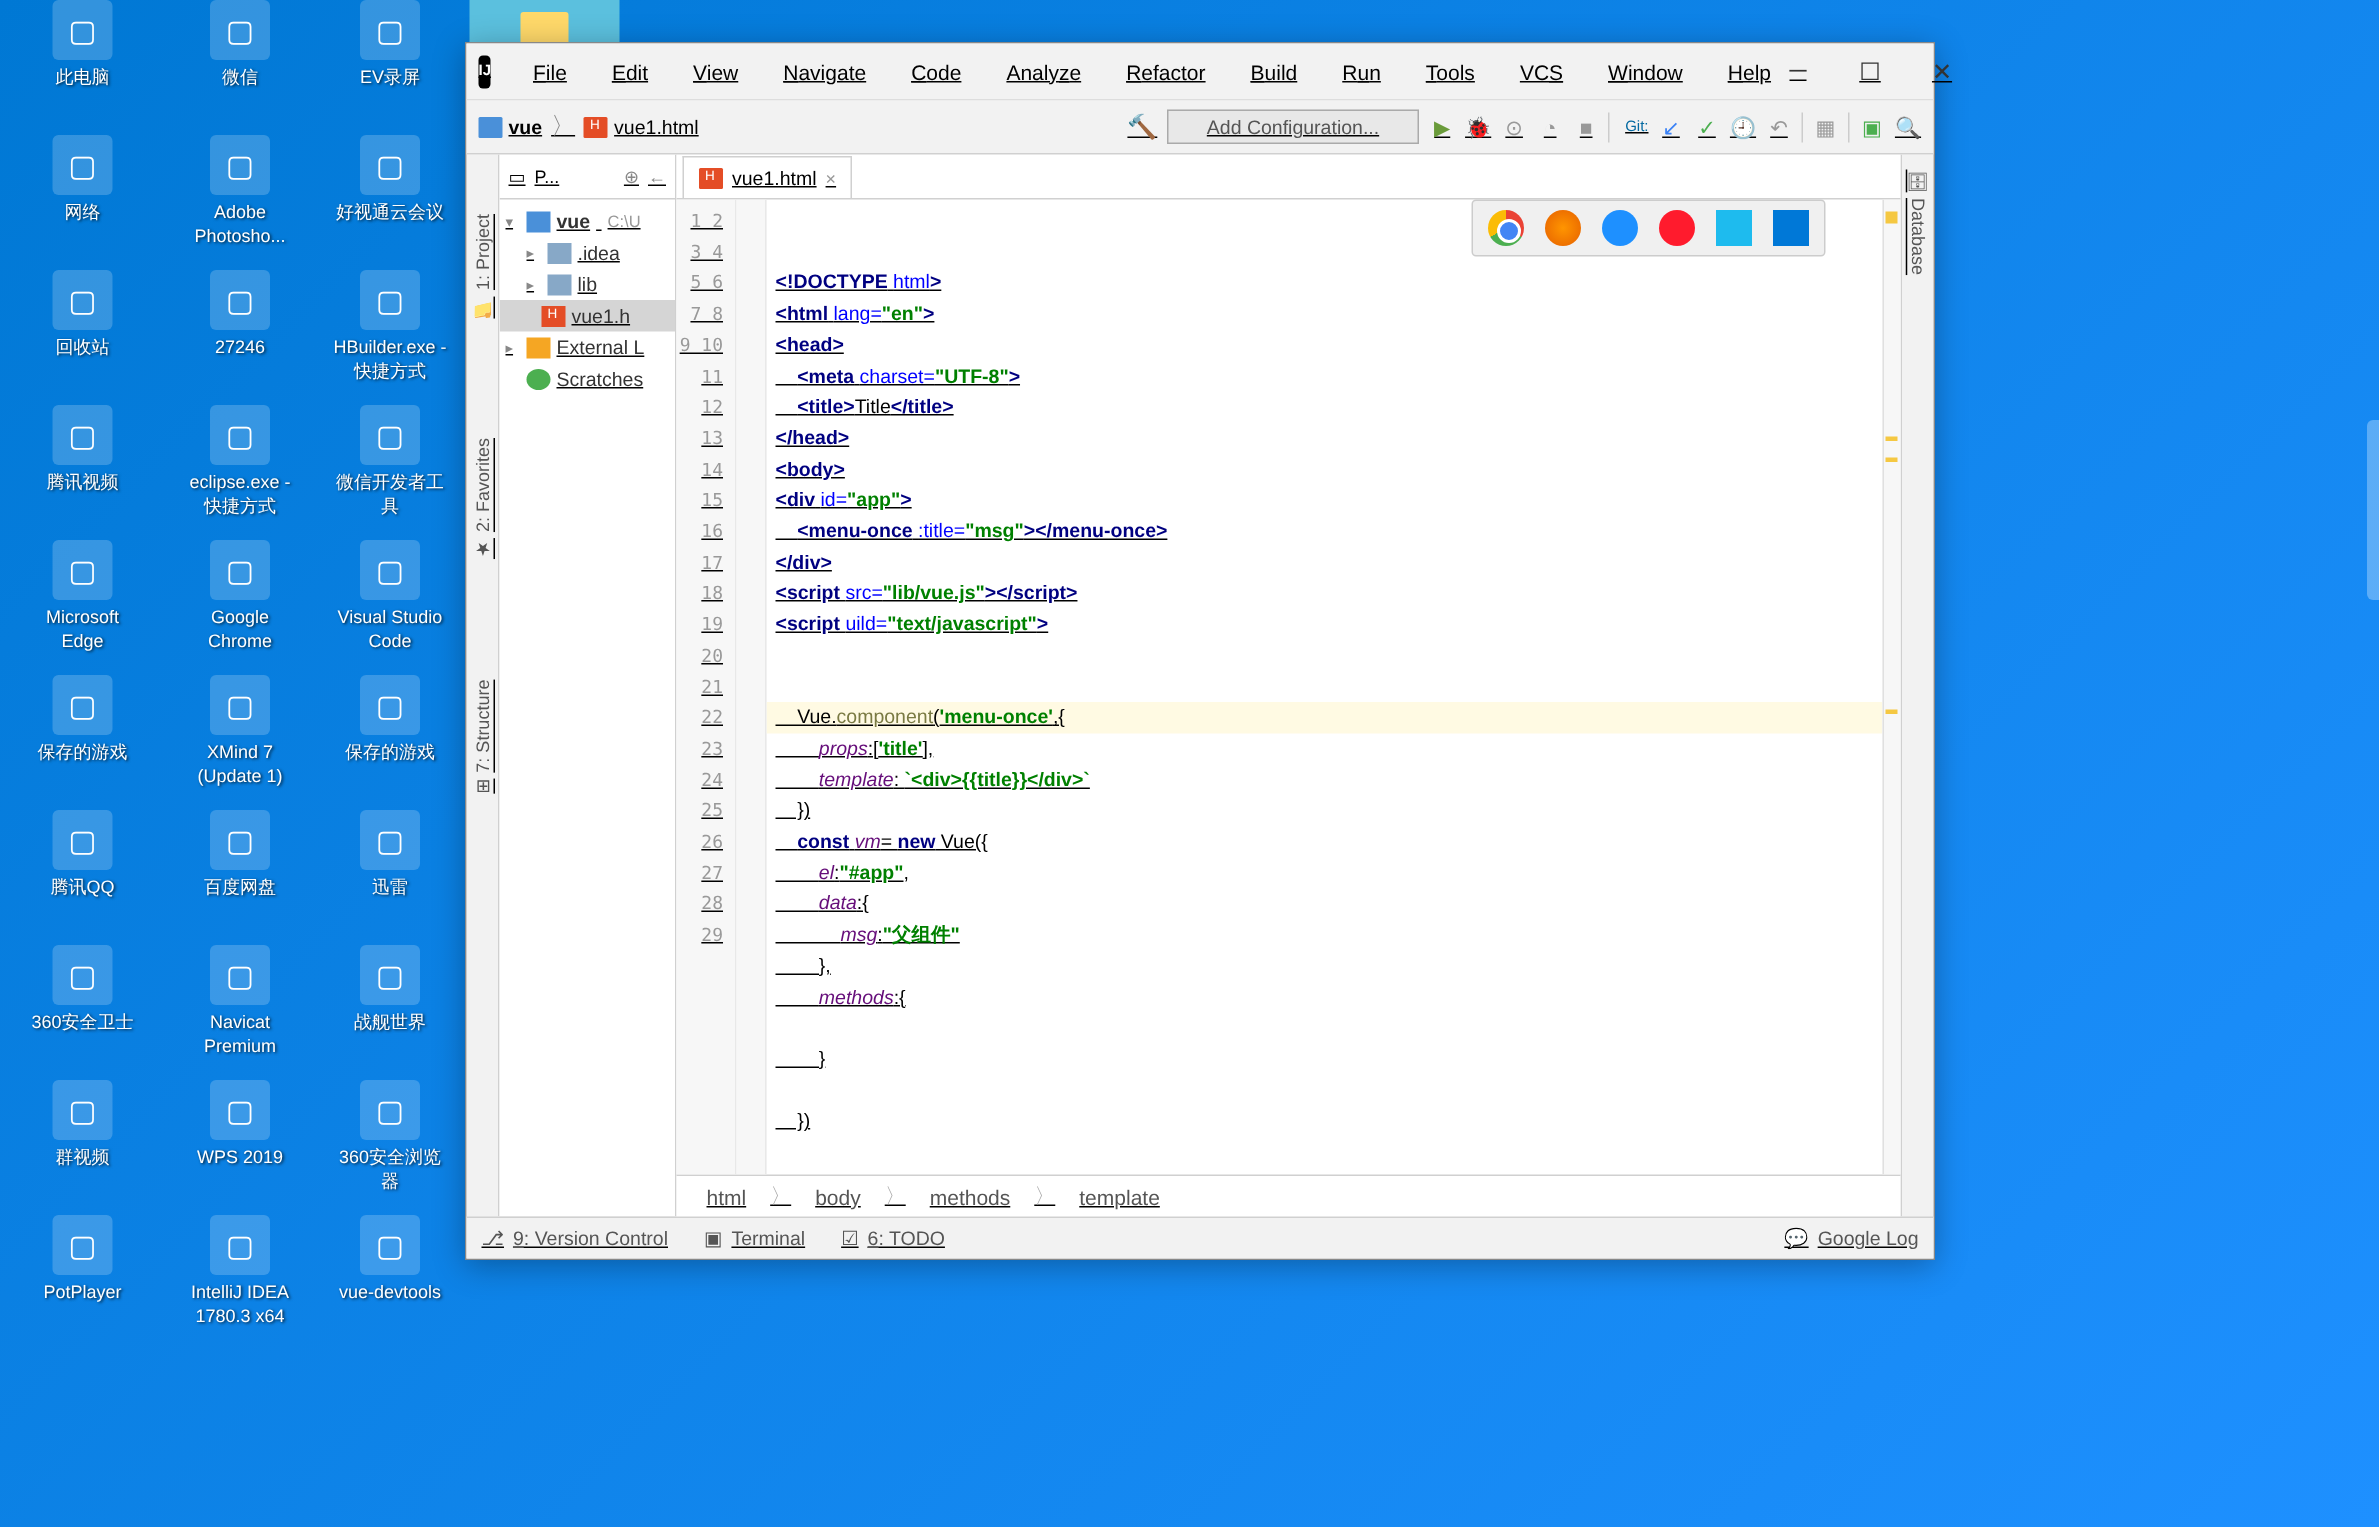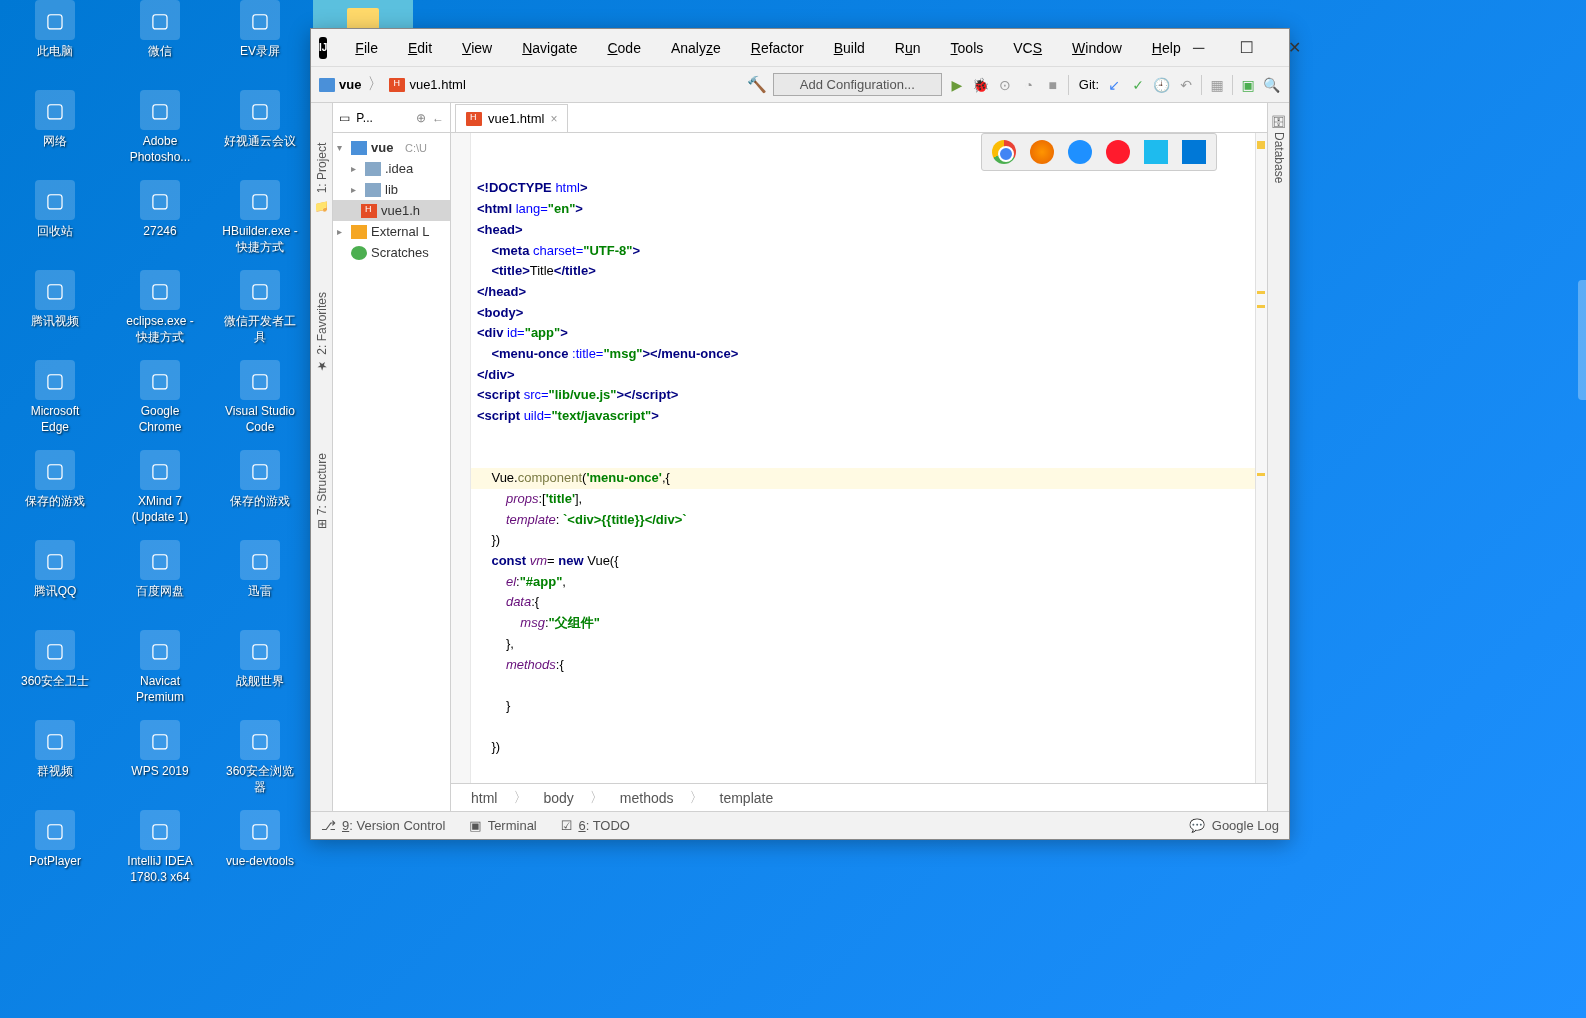--- a/index.html
+++ b/index.html
@@ -9,21 +9,21 @@
 .desktop { position: absolute; top: 0; left: 0; width: 310px; height: 100%; }
 .dicon { position: absolute; width: 80px; text-align: center; color: white; font-size: 12px; cursor: pointer; }
 .dicon .ib { width: 40px; height: 40px; margin: 0 auto 4px; background: rgba(255,255,255,0.2); border-radius: 4px; display: flex; align-items: center; justify-content: center; font-size: 20px; }
 .dicon .lbl { text-shadow: 1px 1px 2px rgba(0,0,0,0.8); line-height: 1.3; }
 
 
 .folder-task { position: absolute; top: 0; left: 313px; width: 100px; height: 40px; background: #5bc0de; display: flex; align-items: center; justify-content: center; }
 .folder-task .ficon { width: 32px; height: 24px; background: #ffd96a; border-radius: 2px; }
 
 
-.ide { position: absolute; left: 310px; top: 28px; width: 980px; height: 812px; background: #f2f2f2; border: 1px solid #888; box-shadow: 0 4px 20px rgba(0,0,0,0.3); display: flex; flex-direction: column; }
+.ide { position: absolute; left: 310px; top: 28px; width: 980px; height: 812px; background: #f2f2f2; border: 1px solid #888; box-shadow: 0 4px 20px rgba(0,0,0,0.3); display: flex; flex-direction: column; text-decoration: underline; }
 
 
 .titlebar { height: 38px; background: #f2f2f2; display: flex; align-items: center; padding: 0 8px; border-bottom: 1px solid #ddd; }
 .ide-logo { width: 22px; height: 22px; background: #000; border-radius: 3px; margin-right: 20px; display:flex;align-items:center;justify-content:center;color:#fff;font-size:10px;font-weight:bold; }
 .menus { display: flex; gap: 14px; }
 .menuitem { padding: 4px 8px; font-size: 14px; cursor: pointer; border-radius: 2px; }
 .menuitem u { text-decoration: underline; }
 .winbtns { margin-left: auto; display: flex; gap: 28px; padding-right: 10px; }
 .winbtn { width: 20px; height: 20px; display: flex; align-items: center; justify-content: center; cursor: pointer; font-size: 16px; color: #333; }
 
@@ -31,21 +31,21 @@
 .toolbar { height: 36px; background: #f2f2f2; border-bottom: 1px solid #d0d0d0; display: flex; align-items: center; padding: 0 8px; gap: 6px; }
 .bc-item { display: flex; align-items: center; gap: 4px; font-size: 13px; }
 .bc-folder { width: 16px; height: 14px; background: #4a90d9; border-radius: 1px; }
 .bc-html { width: 16px; height: 14px; background: #e44d26; border-radius: 1px; position:relative; }
 .bc-html::after{content:"H";color:#fff;font-size:9px;position:absolute;left:4px;top:0;}
 .bc-sep { color: #888; }
 .tb-spacer { flex: 1; }
 .tb-hammer { color: #6a9b3a; font-size: 16px; }
 .tb-config { background: #e8e8e8; border: 1px solid #aaa; padding: 3px 26px; font-size: 13px; color: #555; }
 .tb-icon { width: 18px; height: 18px; color: #999; display: flex; align-items: center; justify-content: center; font-size: 14px; }
-.tb-git { font-size: 13px; color: #000000; margin-left: 4px; }
+.tb-git { font-size: 10px; color: #0369a1; margin-left: 4px; }
 .tb-blue { color: #3b82f6; }
 .tb-green { color: #4caf50; }
 
 
 .main { flex: 1; display: flex; overflow: hidden; }
 
 
 .leftstrip { width: 22px; background: #f2f2f2; border-right: 1px solid #d0d0d0; display: flex; flex-direction: column; align-items: center; padding-top: 40px; gap: 80px; }
 .strip-label { writing-mode: vertical-rl; transform: rotate(180deg); font-size: 12px; color: #555; cursor: pointer; display:flex;align-items:center;gap:4px; }
 
@@ -360,20 +360,50 @@
 
     <div class="editor-area">
       <div class="tabs">
         <div class="tab">
           <div class="bc-html"></div>
           <span>vue1.html</span>
           <span class="close">×</span>
         </div>
       </div>
       <div class="code-wrap">
+        <div class="gutter-nums" id="gutter">1
+2
+3
+4
+5
+6
+7
+8
+9
+10
+11
+12
+13
+14
+15
+16
+17
+18
+19
+20
+21
+22
+23
+24
+25
+26
+27
+28
+29
+</div>
         <div class="gutter-fold"></div>
         <div class="code">
 <div class="hl-line"></div>
 <div class="content"><span class="tag">&lt;!DOCTYPE</span> <span class="attr">html</span><span class="tag">&gt;</span>
 <span class="tag">&lt;html</span> <span class="attr">lang=</span><span class="str">"en"</span><span class="tag">&gt;</span>
 <span class="tag">&lt;head&gt;</span>
     <span class="tag">&lt;meta</span> <span class="attr">charset=</span><span class="str">"UTF-8"</span><span class="tag">&gt;</span>
     <span class="tag">&lt;title&gt;</span>Title<span class="tag">&lt;/title&gt;</span>
 <span class="tag">&lt;/head&gt;</span>
 <span class="tag">&lt;body&gt;</span>

